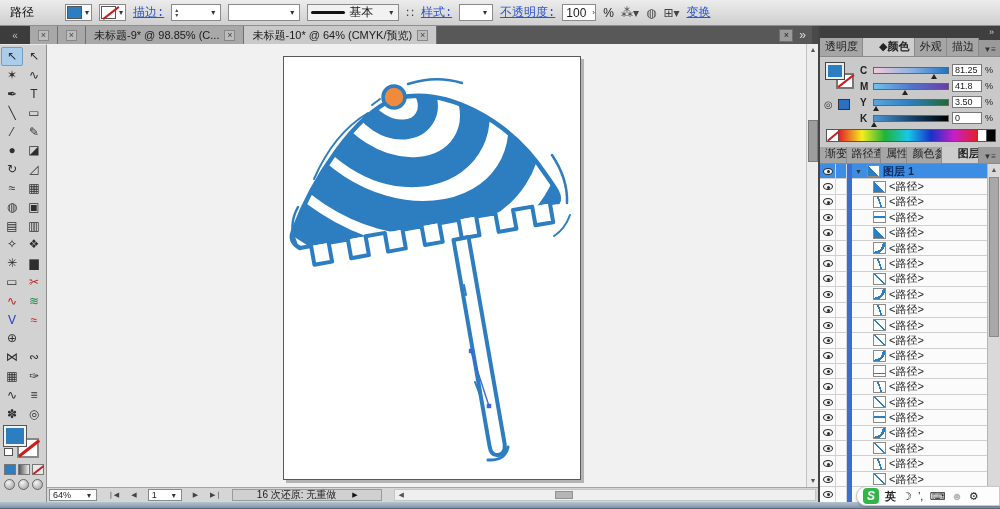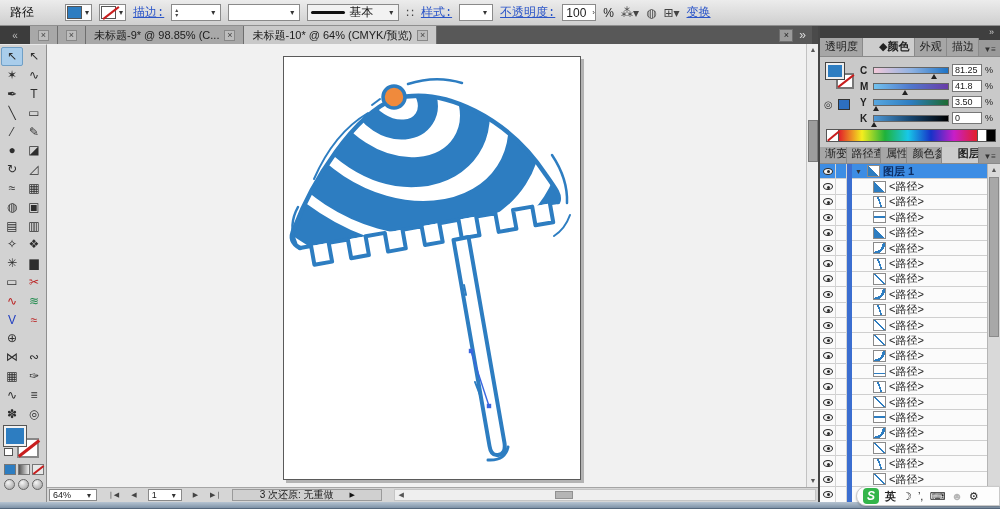--- a/index.html
+++ b/index.html
@@ -343,21 +343,21 @@
   </span>
   <span class="sb-nav">❘◀</span>
   <span class="sb-nav">◀</span>
   <span class="sb-combo" id="sb-board">
     <span>1</span>
     <span class="caret" style="margin-left:auto;">▾</span>
   </span>
   <span class="sb-nav">▶</span>
   <span class="sb-nav">▶❘</span>
   <span id="sb-history">
-    <span>3 次还原: 无重做</span>
+    <span>16 次还原: 无重做</span>
     <span class="play">▶</span>
   </span>
   <span id="hscroll">
     <span class="scroll-arrow">◀</span>
     <span id="hthumb"></span>
   </span>
 </div>
 
 <div id="dock-divider"></div>
 <div id="dock">

